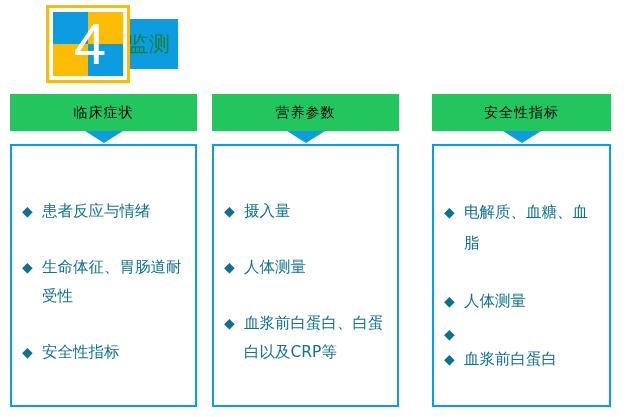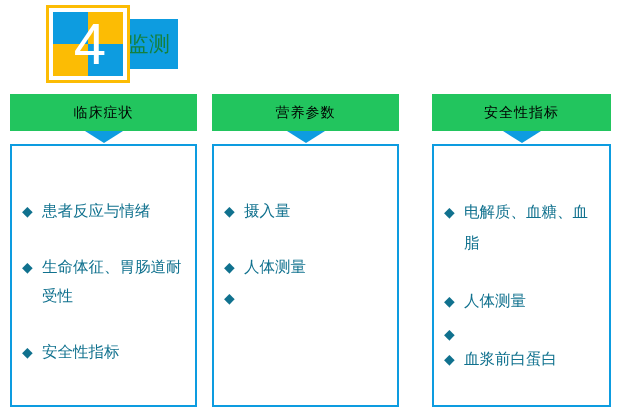--- a/index.html
+++ b/index.html
@@ -237,20 +237,21 @@
         <li class="item">
           <span class="bullet">◆</span>
           <span class="txt">摄入量</span>
         </li>
         <li class="item">
           <span class="bullet">◆</span>
           <span class="txt">人体测量</span>
         </li>
         <li class="item">
           <span class="bullet">◆</span>
+          <span class="txt">血浆前白蛋白、白蛋白以及CRP等</span>
         </li>
       </ul>
     </div>
   </div>
 
   <div class="col col-2">
     <div class="col-header">
       <span>安全性指标</span>
       <span class="col-arrow"></span>
     </div>

